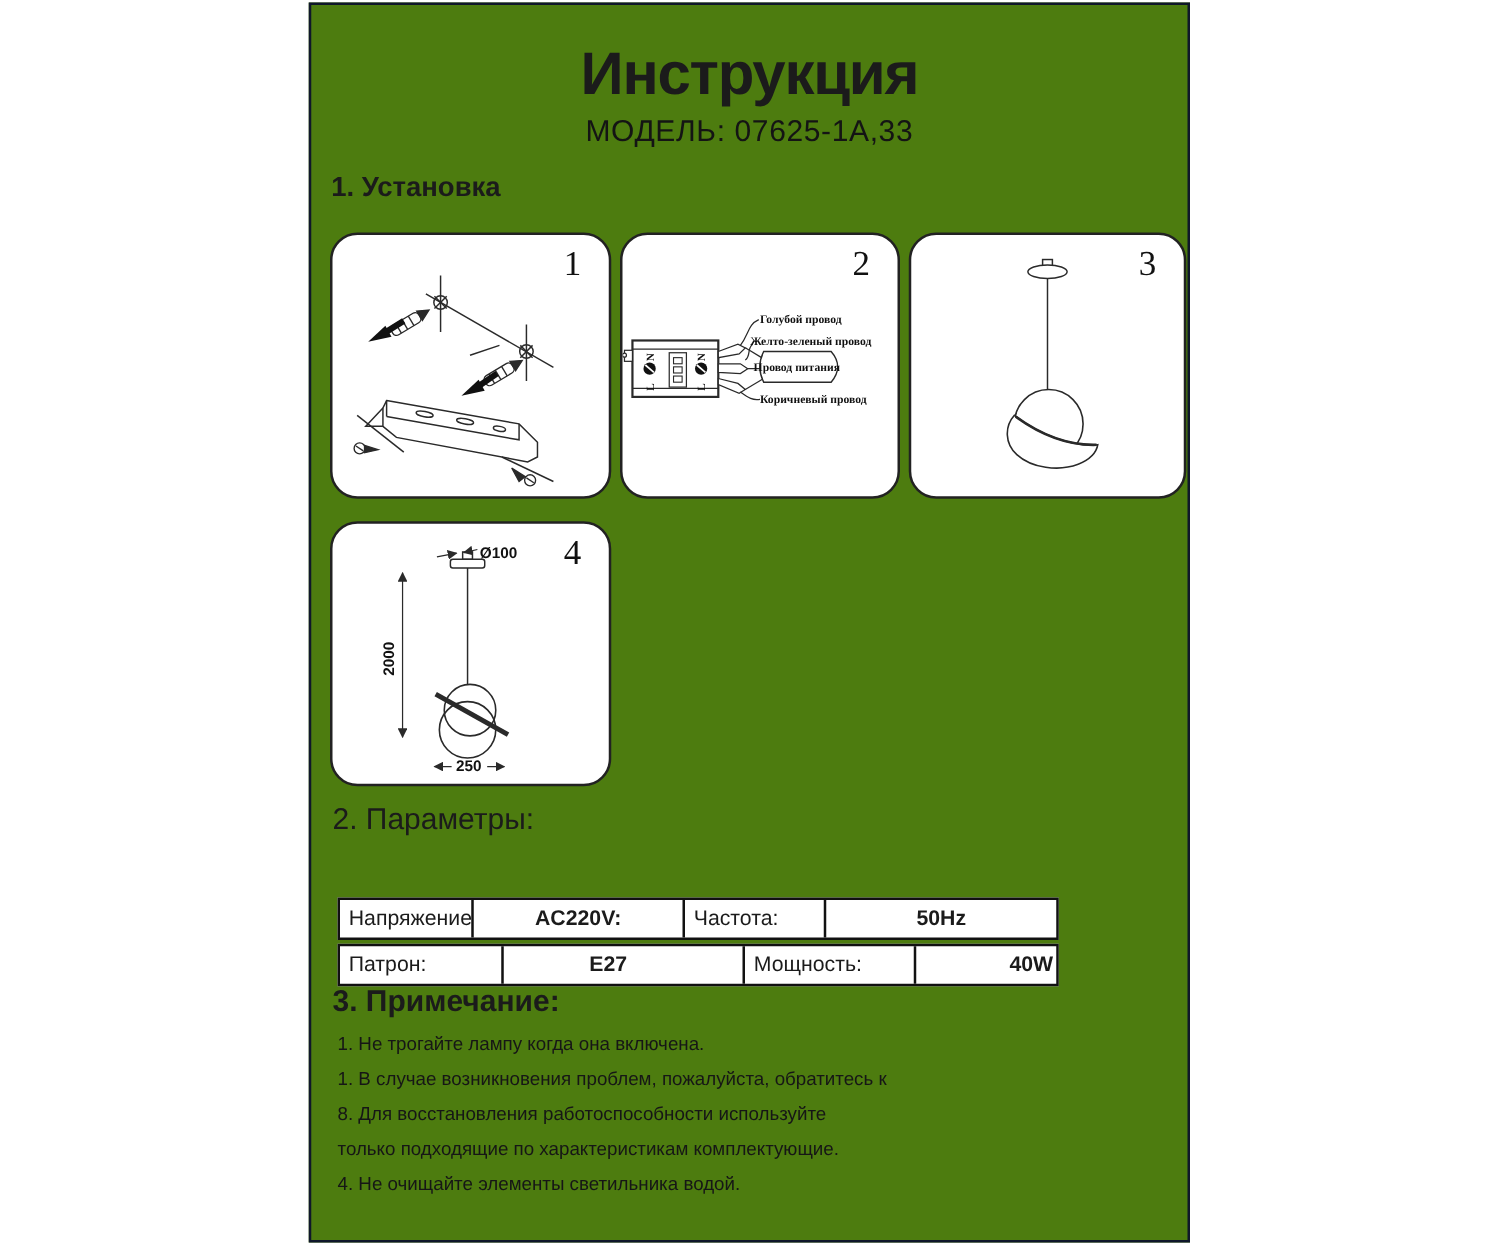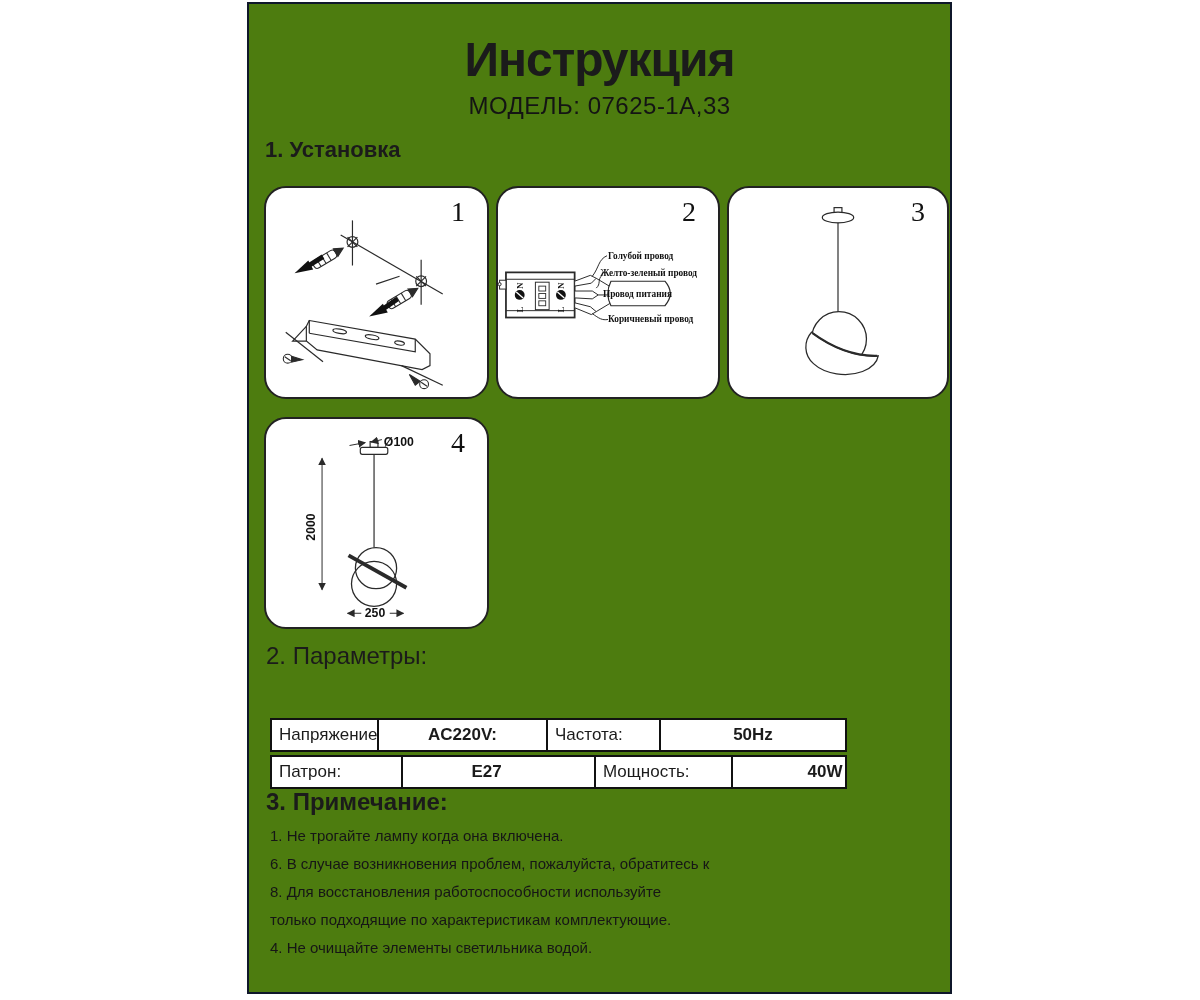--- a/index.html
+++ b/index.html
@@ -216,21 +216,21 @@
     </div>
   </div>
 
   <div class="h-notes">3. Примечание:</div>
 
   <div class="notes">
     <div>
       <div class="note-line">1. Не трогайте лампу когда она включена.</div>
     </div>
     <div>
-      <div class="note-line">6. В случае возникновения проблем, пожалуйста, обратитесь к</div>
+      <div class="note-line">1. В случае возникновения проблем, пожалуйста, обратитесь к</div>
     </div>
     <div>
       <div class="note-line">8. Для восстановления работоспособности используйте</div>
       <div class="note-line">только подходящие по характеристикам комплектующие.</div>
     </div>
     <div>
       <div class="note-line">4. Не очищайте элементы светильника водой.</div>
     </div>
   </div>
 

